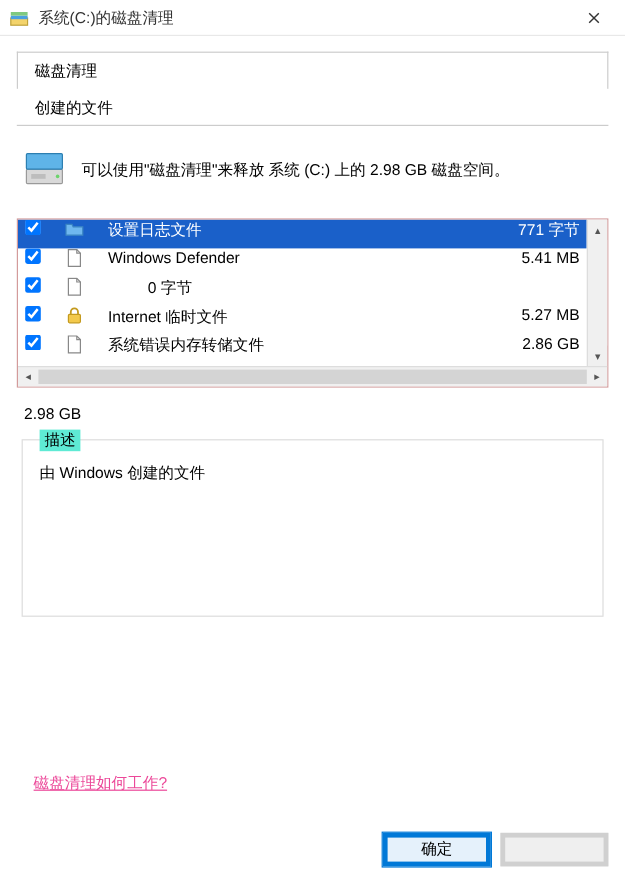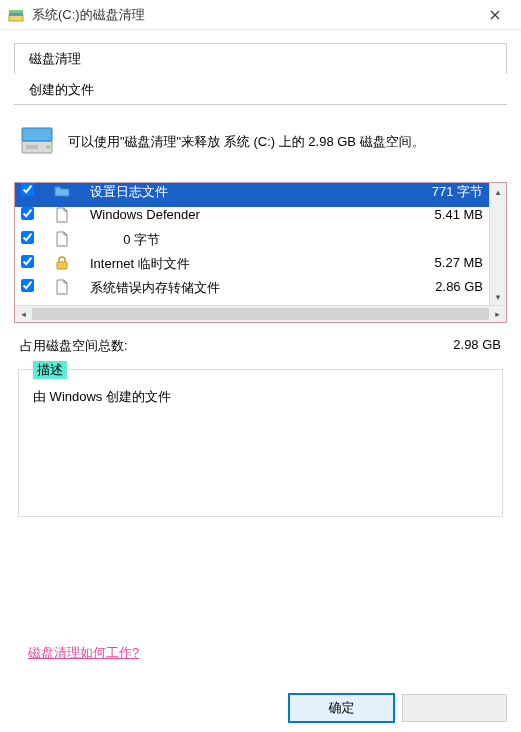--- a/index.html
+++ b/index.html
@@ -39,21 +39,21 @@
 .list-frame .file-list { flex:1; }
 
 .total-row { display:flex; justify-content: space-between; padding: 14px 6px 8px 6px; }
 
 .fieldset { border: 1px solid #ddd; margin: 6px 4px 0 4px; padding: 14px 14px 110px 14px; }
 .fieldset-legend { position: relative; top: -23px; background:#5eead4; padding: 0 4px; width: fit-content; margin-bottom: -14px; }
 
 .link { color: #ec4899; text-decoration: underline; position: absolute; left: 28px; top: 644px; }
 
 .button-bar { position:absolute; bottom: 10px; right: 14px; display:flex; gap:8px; }
-.btn { width: 105px; height: 28px; border: 1px solid #be185d; background: #e1e1e1; display:flex;align-items:center;justify-content:center; }
+.btn { width: 90px; height: 28px; border: 4px solid #be185d; background: #e1e1e1; display:flex;align-items:center;justify-content:center; }
 .btn.primary { border-color: #0078d7; background:#e5f1fb; outline: 1px solid #0078d7; }
 .btn.disabled { color:#a0a0a0; background:#efefef; border-color:#d0d0d0; }
 </style>
 </head>
 <body>
 
 <div class="titlebar">
   <span class="icon">
     <svg width="16" height="16" viewBox="0 0 16 16">
       <rect x="1" y="8" width="14" height="6" fill="#f3d36b" stroke="#bfa23a"></rect>
@@ -143,21 +143,20 @@
       </div>
     </div>
     <div class="hscroll">
       <div class="arrow">◂</div>
       <div class="track"></div>
       <div class="arrow">▸</div>
     </div>
   </div>
 
   <div class="total-row">
-    <span>占用磁盘空间总数:</span>
     <span>2.98 GB</span>
   </div>
 
   <div class="fieldset">
     <div class="fieldset-legend">描述</div>
     <div>由 Windows 创建的文件</div>
   </div>
 
 </div>
 

